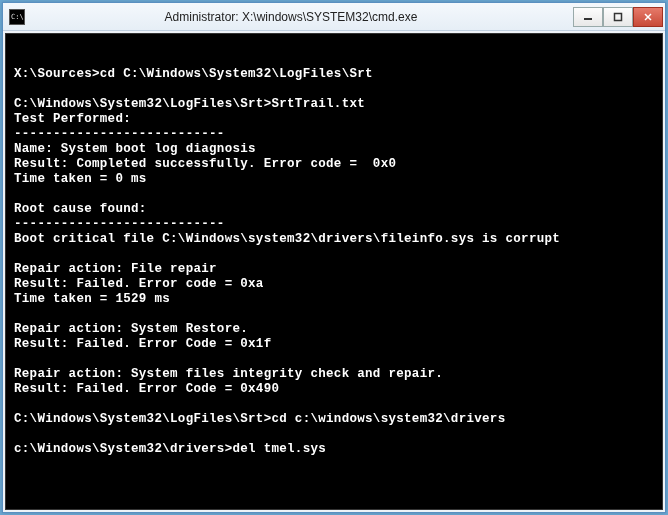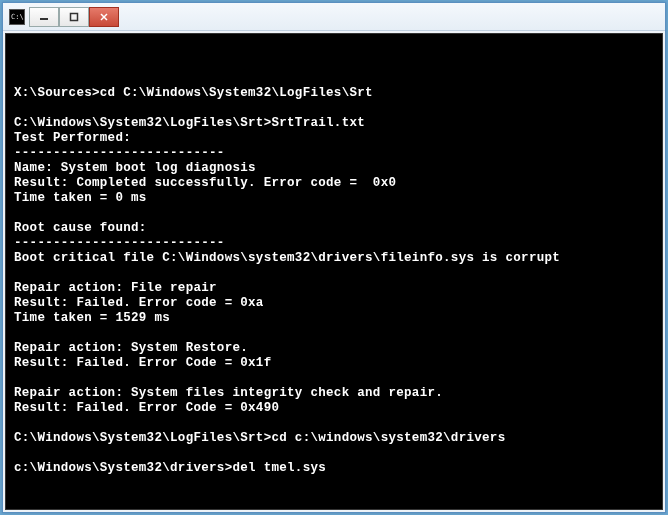--- a/index.html
+++ b/index.html
@@ -71,36 +71,37 @@
   }
   .win-btn svg { display: block; }
   .console {
     flex: 1;
     background: #000;
     color: #fff;
     font-family: "Consolas","Courier New",monospace;
     font-size: 12.5px;
     font-weight: bold;
     line-height: 15px;
-    padding: 22px 8px;
+    padding: 3px 8px;
     white-space: pre;
     overflow: hidden;
     border: 1px solid #333;
     margin: 2px;
     position: relative;
     letter-spacing: 0.3px;
   }
   .console .line { display: block; min-height: 15px; }
 </style>
 </head>
 <body>
 
 <div class="window">
   <div class="titlebar">
     <div class="app-icon">C:\</div>
+    <div class="title-text">Administrator: X:\windows\SYSTEM32\cmd.exe</div>
     <div class="win-controls">
       <div class="win-btn">
         <svg width="10" height="10">
             <line x1="1" y1="7" x2="9" y2="7" stroke="#333" stroke-width="2"></line>
           </svg>
       </div>
       <div class="win-btn">
         <svg width="10" height="10">
             <rect x="1.5" y="1.5" width="7" height="7" fill="none" stroke="#333" stroke-width="1.5"></rect>
           </svg>

